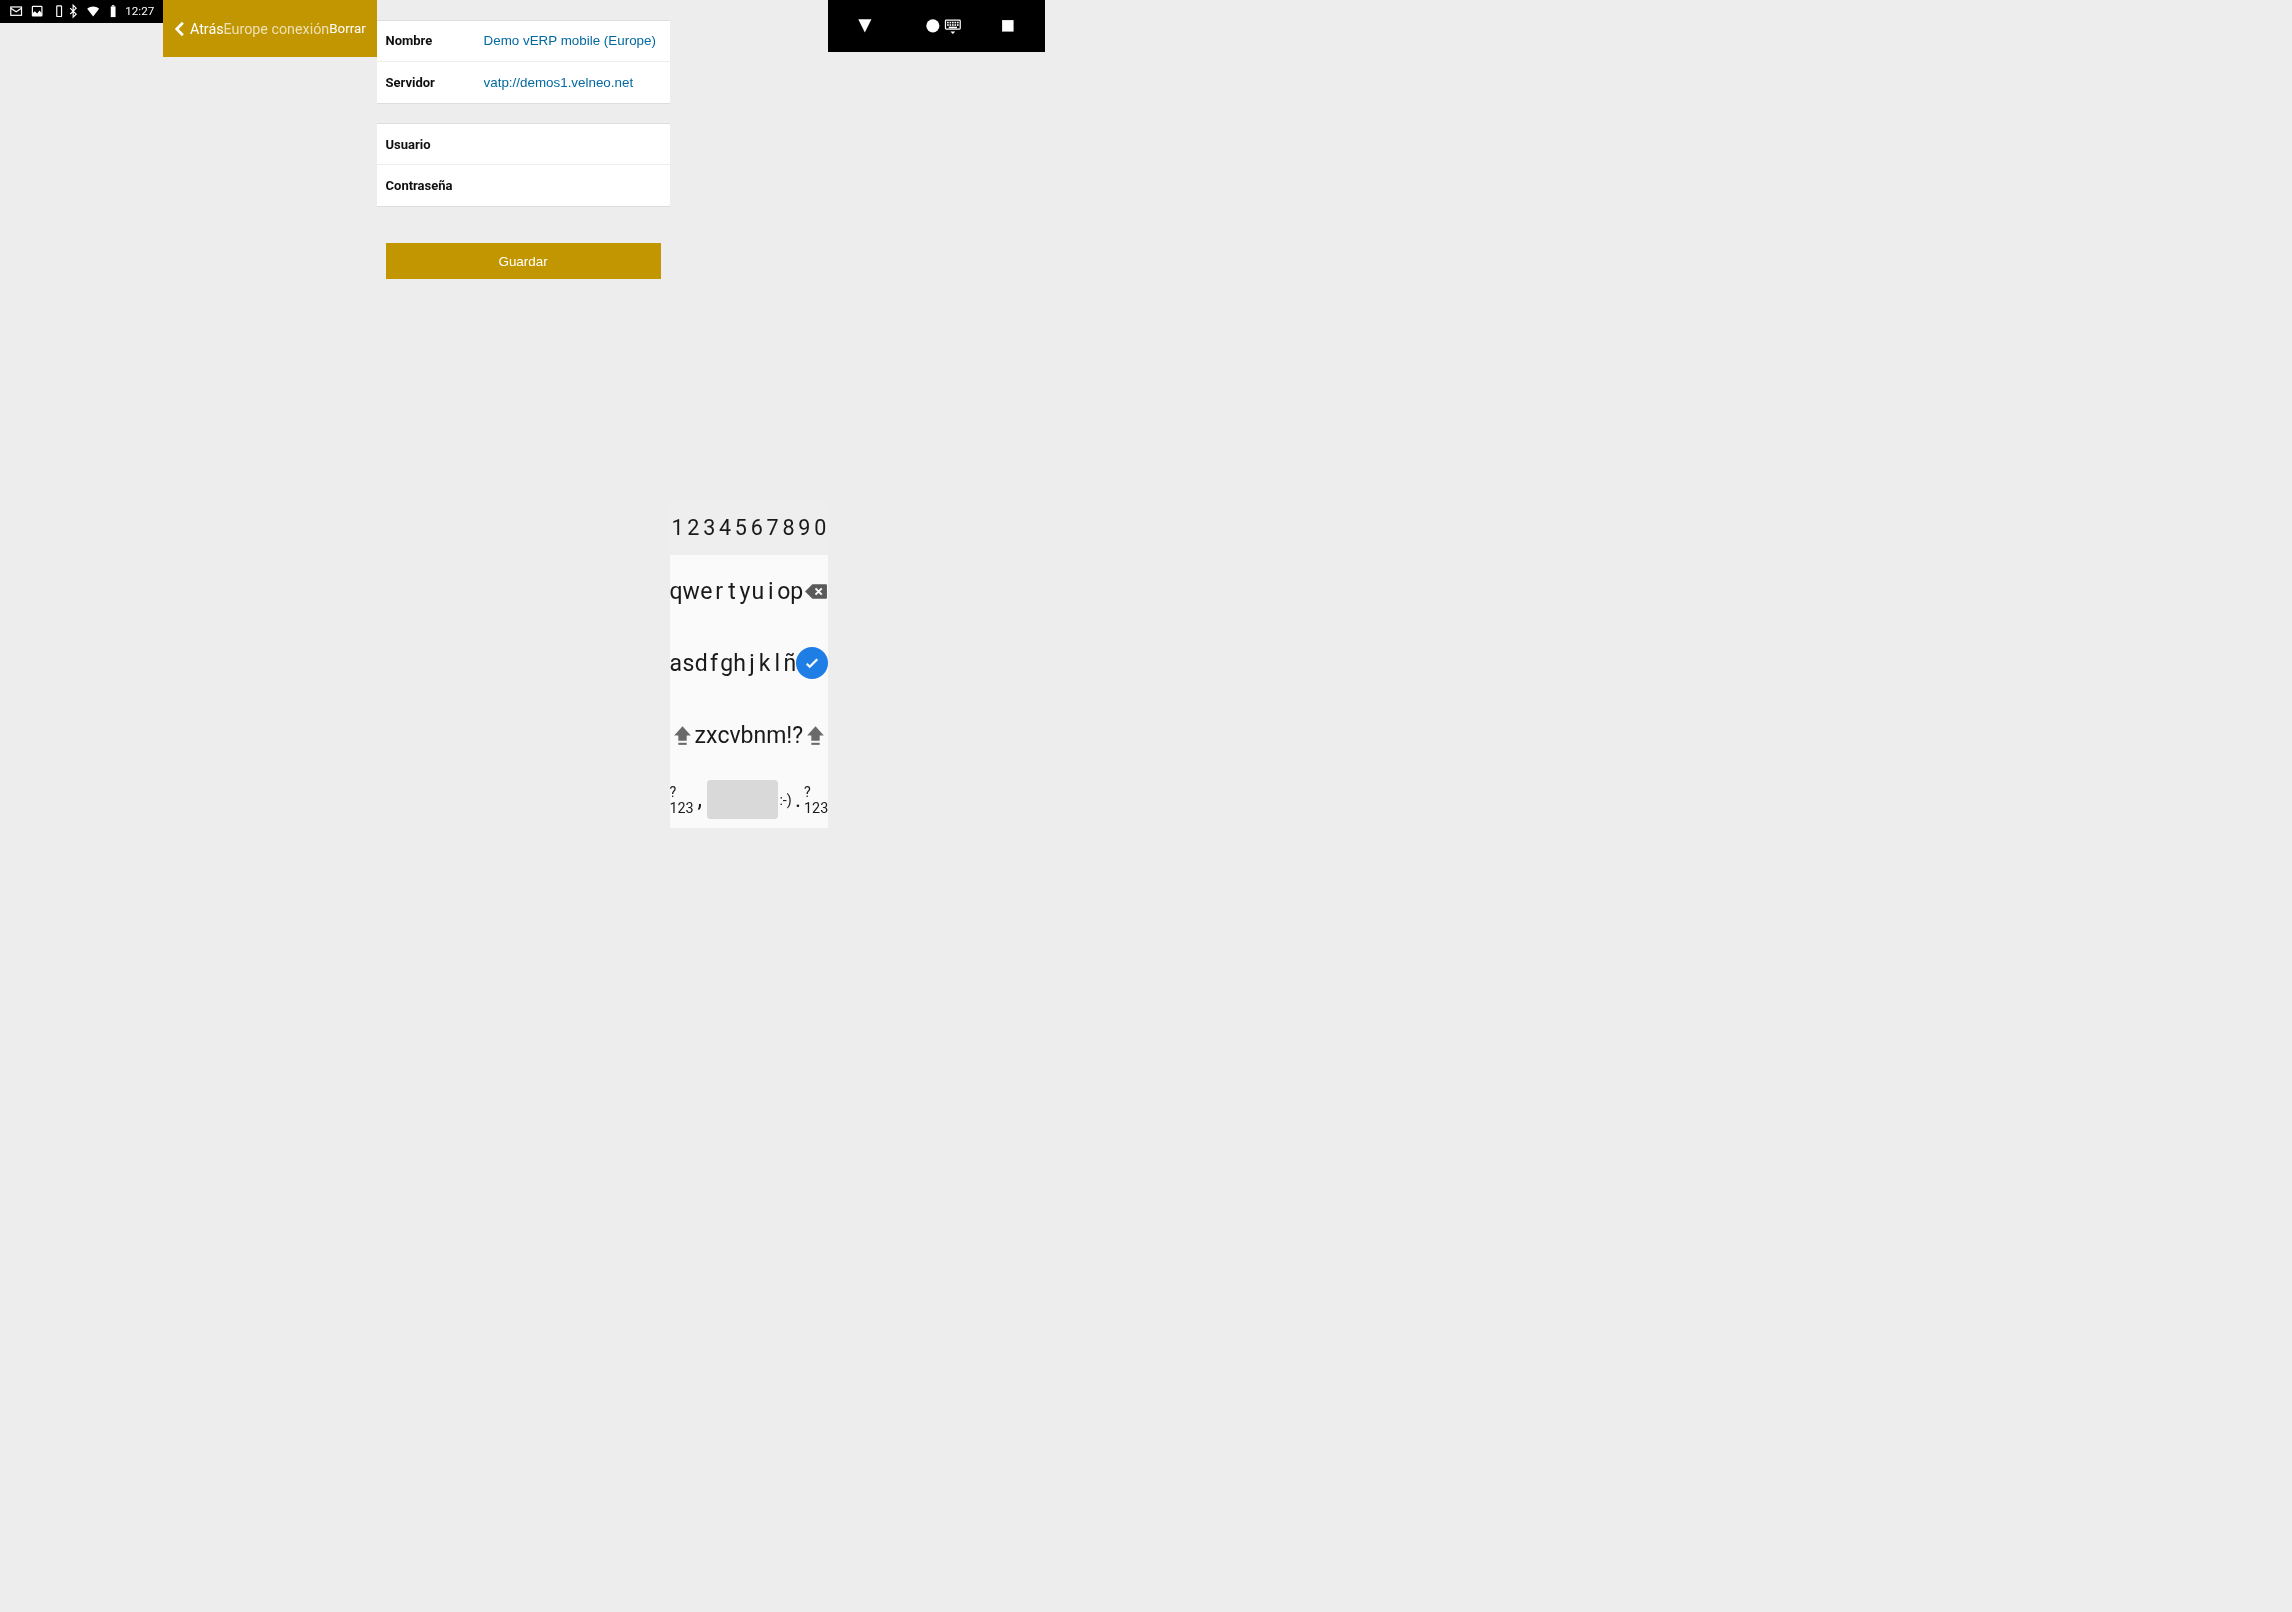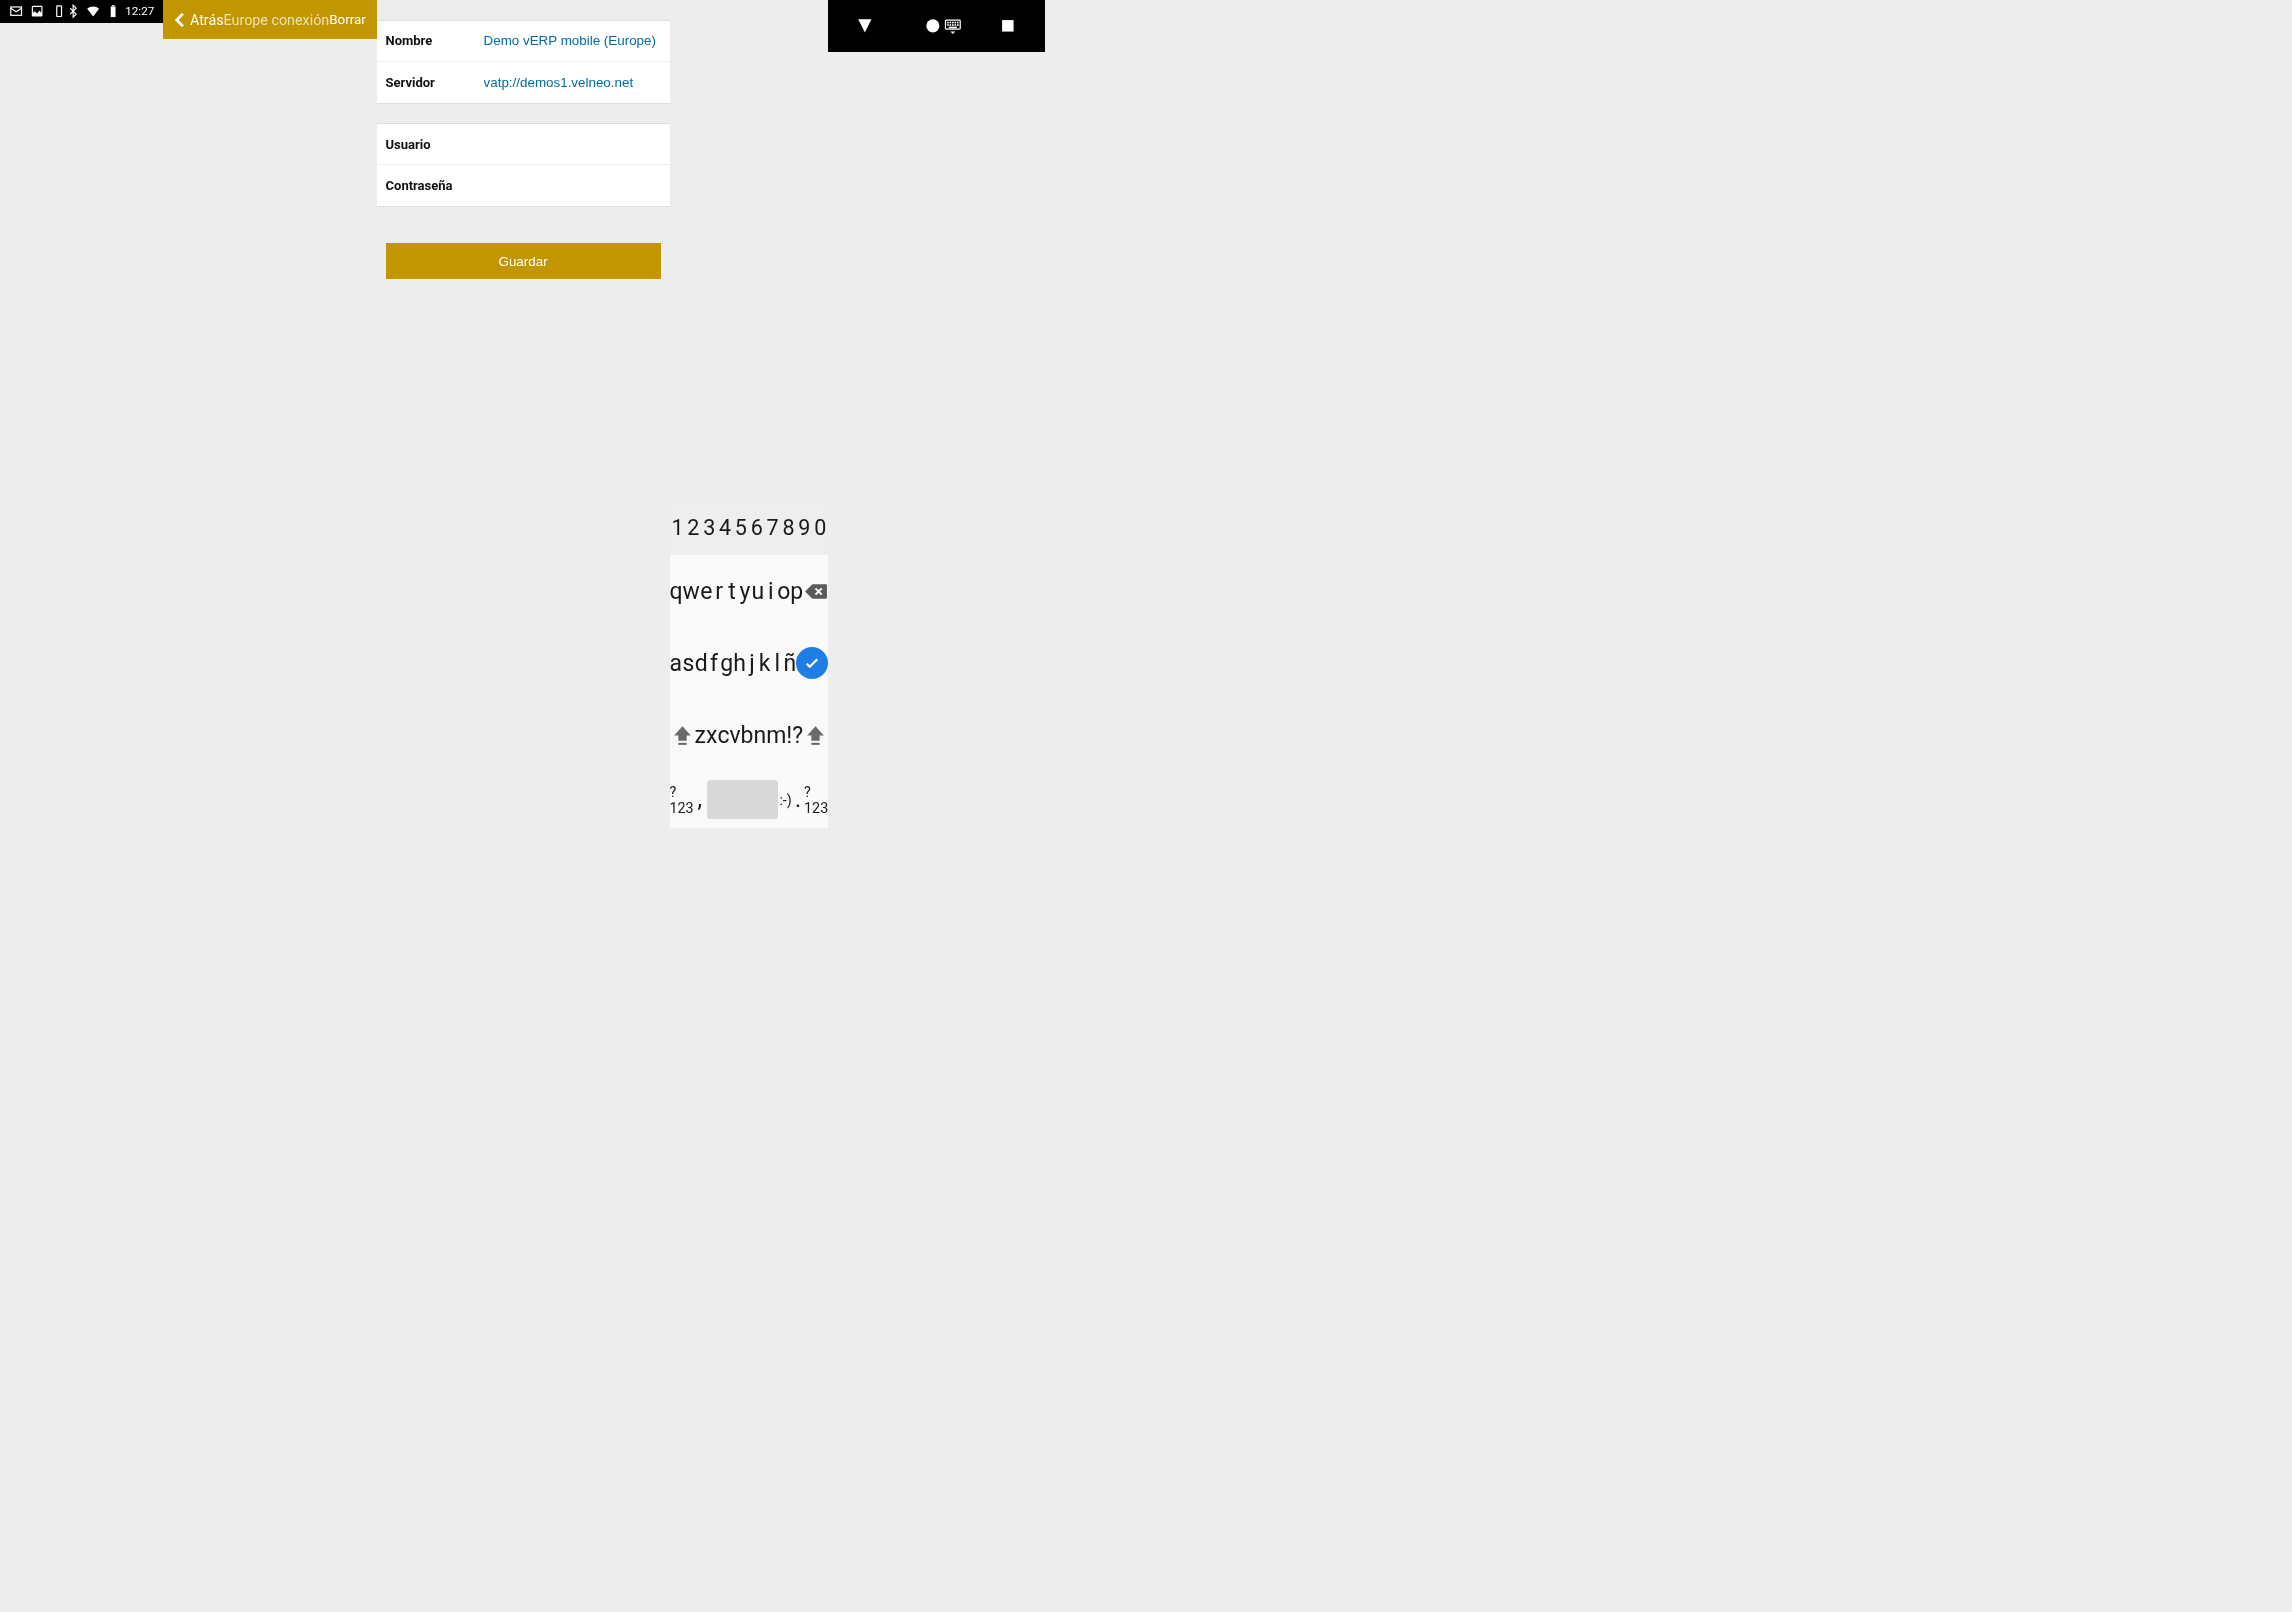--- a/index.html
+++ b/index.html
@@ -6,21 +6,21 @@
   html, body { width: 100%; height: 100%; font-family: Roboto, Arial, sans-serif; background: #ededed; }
   .screen { width: 1177px; height: 828px; display: flex; flex-direction: row; background: #ededed; }
 
   
   .statusbar { height: 23px; background: #000; color: #fff; display: flex; align-items: center; padding: 0 9px; font-size: 11.6px; }
   .statusbar .left { display: flex; gap: 7.2px; align-items: center; }
   .statusbar .right { margin-left: auto; display: flex; gap: 5.4px; align-items: center; }
   .sbicon { width: 14.3px; height: 14.3px; display:inline-flex; align-items:center; justify-content:center; }
 
   
-  .appbar { height: 39px; background: #c29600; color: #fff; display: flex; align-items: center; padding: 0 10.7px; }
+  .appbar { height: 57px; background: #c29600; color: #fff; display: flex; align-items: center; padding: 0 10.7px; }
   .appbar .back { display: flex; align-items: center; gap: 5.4px; font-size: 14.3px; cursor: pointer; }
   .appbar .title { flex: 1; text-align: center; font-size: 14.3px; opacity: 0.7; }
   .appbar .del { font-size: 13.4px; cursor: pointer; }
 
   
   .form { padding: 0; }
   .group { margin: 19.7px 0 0 0; background: #fff; border-top: 0.9px solid #ddd; border-bottom: 0.9px solid #ddd; }
   .row { display: flex; align-items: center; min-height: 41px; padding: 0 9px; border-bottom: 0.9px solid #eee; }
   .row:last-child { border-bottom: none; }
   .row .label { width: 98px; font-weight: 700; font-size: 13px; color: #101010; }

